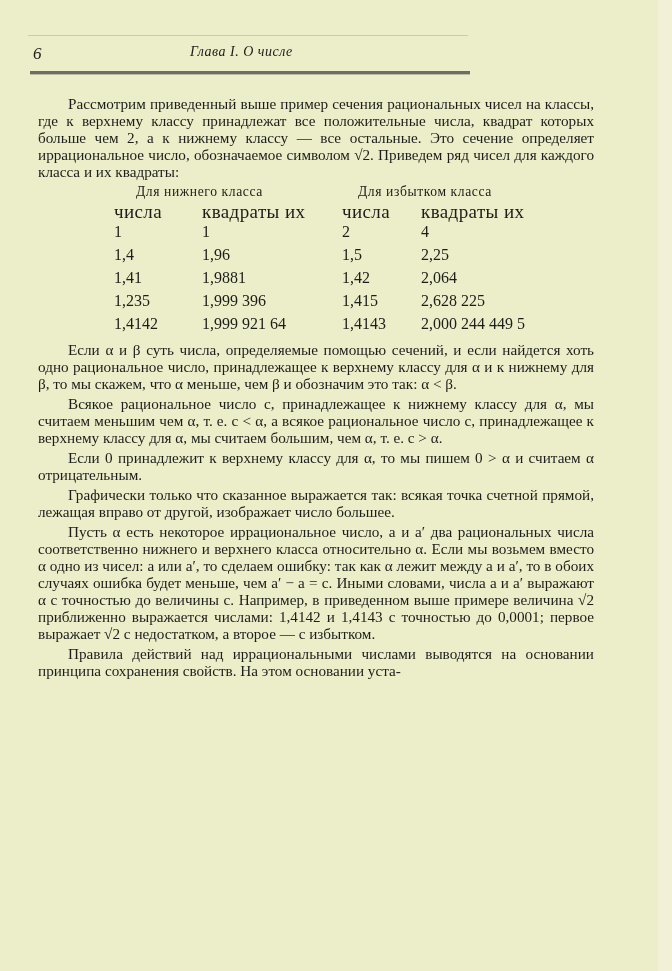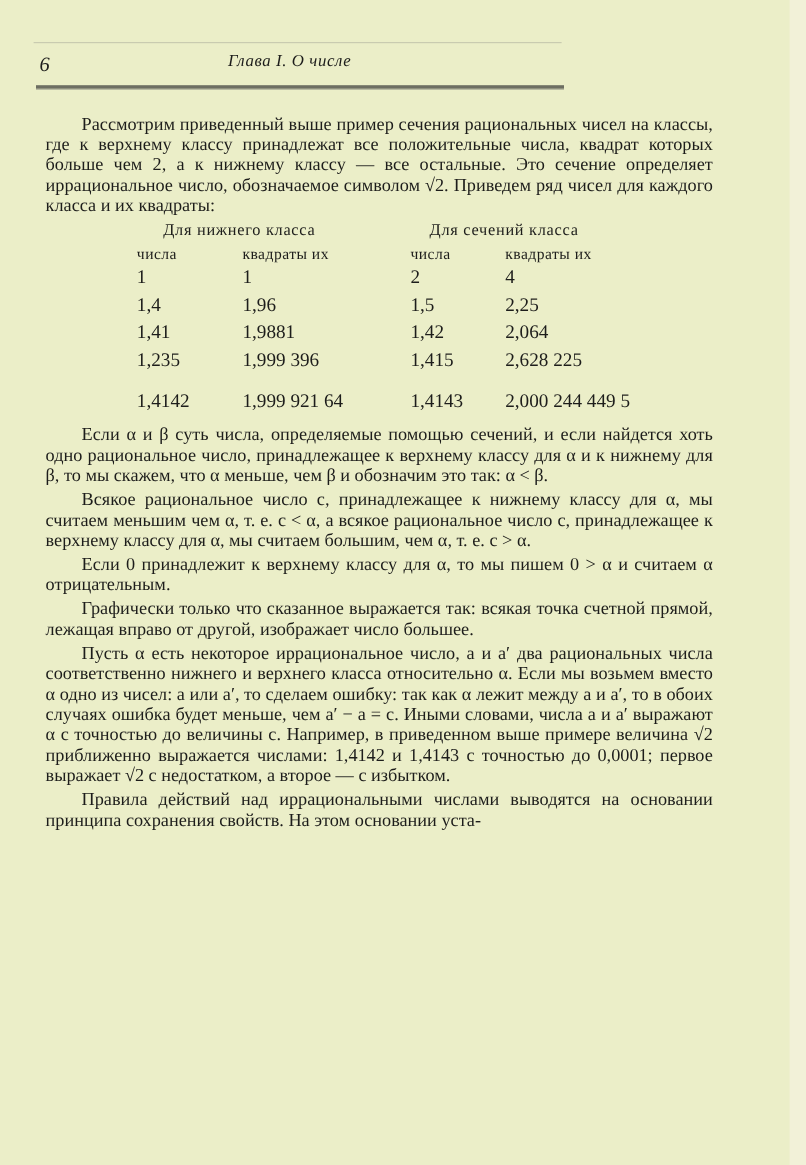--- a/index.html
+++ b/index.html
@@ -15,21 +15,21 @@
   .header { position:absolute; left:30px; top:44px; width:440px; height:24px; }
   .page-num { position:absolute; left:3px; top:0; font-size:17px; font-style:italic; }
   .running-head { position:absolute; left:160px; top:0; font-size:14px; font-style:italic; letter-spacing:0.5px; }
   .head-rule { position:absolute; left:30px; top:71px; width:440px; height:3px; background:#6d6e62; }
   .head-rule2 { position:absolute; left:30px; top:74px; width:440px; height:1px; background:#b9bba3; }
   .content { position:absolute; left:38px; top:95px; width:556px; font-size:15.2px; line-height:17px; text-align:justify; }
   .content p { margin:0; text-indent:30px; }
   .content p.np { margin-top:3px; }
   .table { position:relative; margin:3px 0 4px 0; height:136px; font-size:15px; }
   .table .gh { position:absolute; top:0; font-size:13.6px; letter-spacing:0.6px; }
-  .table .ch { position:absolute; top:20px; font-size:13px; letter-spacing:0.4px; }
+  .table .ch { position:absolute; top:20px; font-size:19px; letter-spacing:0.4px; }
   .table .row { position:absolute; left:0; width:560px; height:22px; }
   .table .cell { position:absolute; top:0; font-size:16px; }
   .c1 { left:76px; } .c2 { left:164px; } .c3 { left:304px; } .c4 { left:383px; }
 </style>
 </head>
 <body>
 
 <div class="page-edge"></div>
 <div class="top-rule"></div>
 
@@ -38,21 +38,21 @@
   <span class="running-head">Глава I. О числе</span>
 </div>
 <div class="head-rule"></div>
 <div class="head-rule2"></div>
 
 <div class="content">
   <p>Рассмотрим приведенный выше пример сечения рациональных чисел на классы, где к верхнему классу принадлежат все положительные числа, квадрат которых больше чем 2, а к нижнему классу — все остальные. Это сечение определяет иррациональное число, обозначаемое символом √2. Приведем ряд чисел для каждого класса и их квадраты:</p>
 
   <div class="table">
     <span class="gh" style="left:98px">Для нижнего класса</span>
-    <span class="gh" style="left:320px">Для сечений класса</span>
+    <span class="gh" style="left:320px">Для избытком класса</span>
     <span class="ch c1">числа</span>
     <span class="ch c2">квадраты их</span>
     <span class="ch c3">числа</span>
     <span class="ch c4">квадраты их</span>
 
     <div class="row" style="top:40px">
       <span class="cell c1">1</span>
       <span class="cell c2">1</span>
       <span class="cell c3">2</span>
       <span class="cell c4">4</span>
@@ -68,27 +68,27 @@
       <span class="cell c2">1,9881</span>
       <span class="cell c3">1,42</span>
       <span class="cell c4">2,064</span>
     </div>
     <div class="row" style="top:109px">
       <span class="cell c1">1,235</span>
       <span class="cell c2">1,999 396</span>
       <span class="cell c3">1,415</span>
       <span class="cell c4">2,628 225</span>
     </div>
-    <div class="row" style="top:143px">
+    <div class="row" style="top:132px">
       <span class="cell c1">1,4142</span>
       <span class="cell c2">1,999 921 64</span>
       <span class="cell c3">1,4143</span>
       <span class="cell c4">2,000 244 449 5</span>
     </div>
   </div>
 
-  <p class="np" style="margin-top:35px">Если α и β суть числа, определяемые помощью сечений, и если найдется хоть одно рациональное число, принадлежащее к верхнему классу для α и к нижнему для β, то мы скажем, что α меньше, чем β и обозначим это так: α &lt; β.</p>
+  <p class="np" style="margin-top:22px">Если α и β суть числа, определяемые помощью сечений, и если найдется хоть одно рациональное число, принадлежащее к верхнему классу для α и к нижнему для β, то мы скажем, что α меньше, чем β и обозначим это так: α &lt; β.</p>
   <p class="np">Всякое рациональное число c, принадлежащее к нижнему классу для α, мы считаем меньшим чем α, т. е. c &lt; α, а всякое рациональное число c, принадлежащее к верхнему классу для α, мы считаем большим, чем α, т. е. c &gt; α.</p>
   <p class="np">Если 0 принадлежит к верхнему классу для α, то мы пишем 0 &gt; α и считаем α отрицательным.</p>
   <p class="np">Графически только что сказанное выражается так: всякая точка счетной прямой, лежащая вправо от другой, изображает число большее.</p>
   <p class="np">Пусть α есть некоторое иррациональное число, a и a′ два рациональных числа соответственно нижнего и верхнего класса относительно α. Если мы возьмем вместо α одно из чисел: a или a′, то сделаем ошибку: так как α лежит между a и a′, то в обоих случаях ошибка будет меньше, чем a′ − a = c. Иными словами, числа a и a′ выражают α с точностью до величины c. Например, в приведенном выше примере величина √2 приближенно выражается числами: 1,4142 и 1,4143 с точностью до 0,0001; первое выражает √2 с недостатком, а второе — с избытком.</p>
   <p class="np">Правила действий над иррациональными числами выводятся на основании принципа сохранения свойств. На этом основании уста-</p>
 </div>
 
 </body></html>

